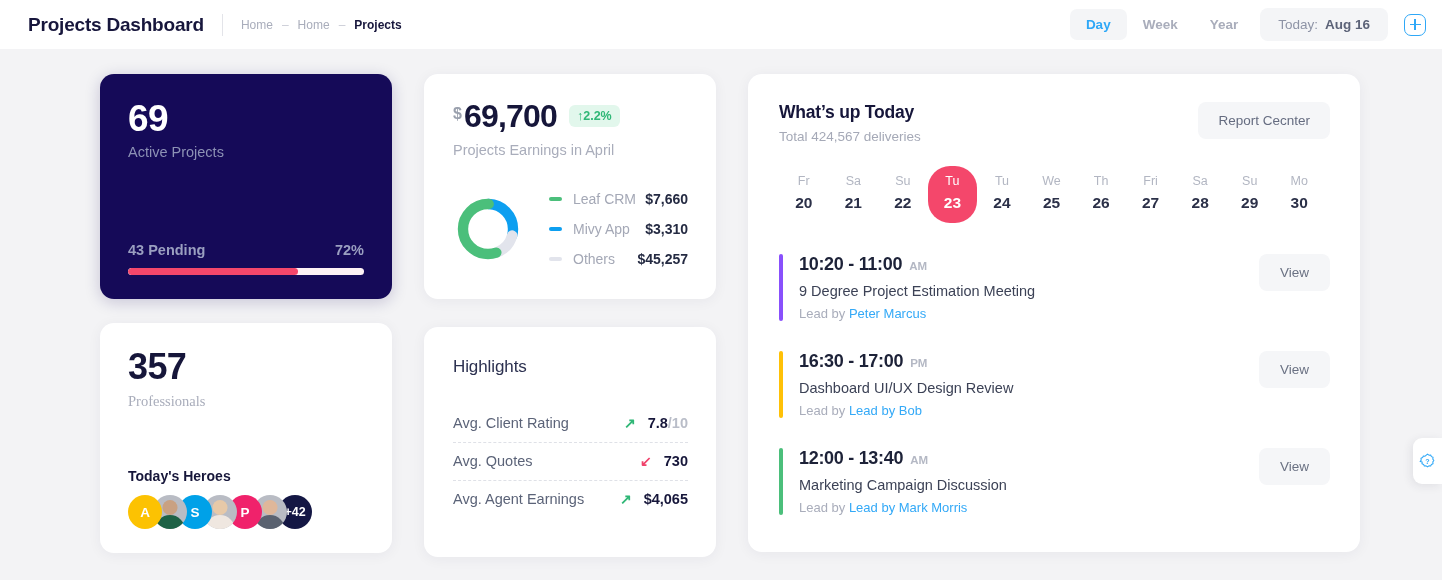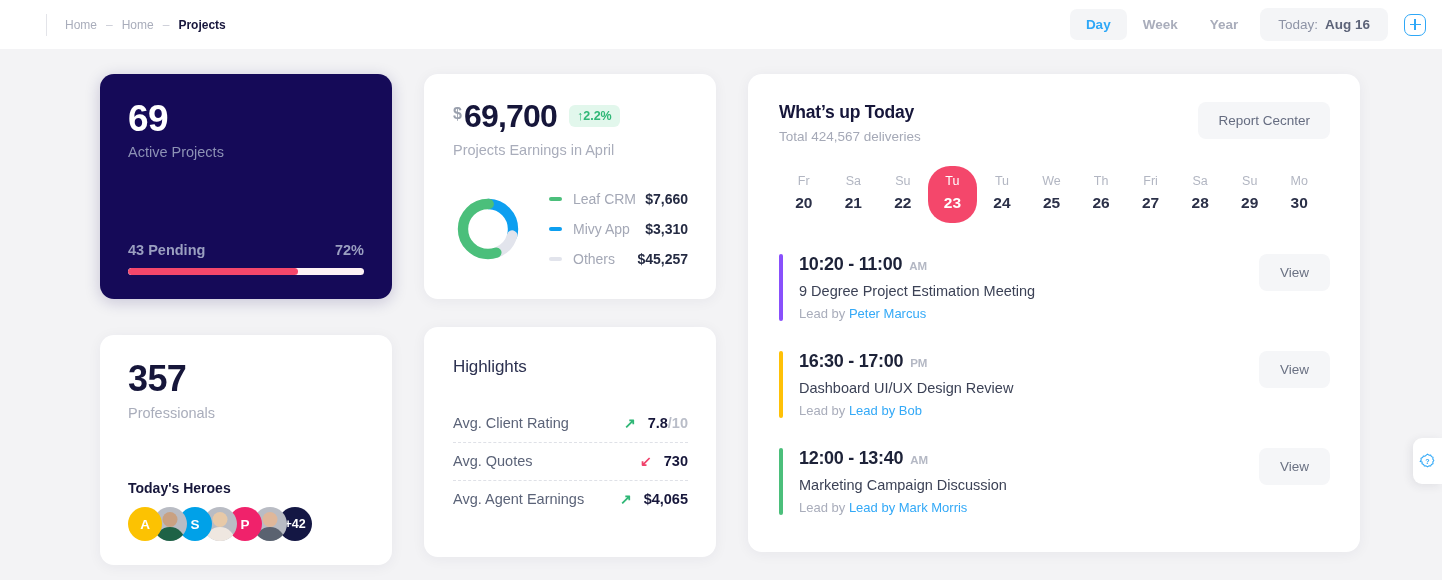--- a/index.html
+++ b/index.html
@@ -82,21 +82,21 @@
   .plusbtn::after  { top: 4.5px; bottom: 4.5px; left: 9.2px; width: 1.8px; }
 
   
   .stage { padding: 25px 0 0 0; position: relative; height: 531px; }
   .grid {
     display: flex;
     gap: 32px;
     padding-left: 100px;
     padding-right: 82px;
   }
-  .col-left { width: 292px; display: flex; flex-direction: column; gap: 36px; }
+  .col-left { width: 292px; display: flex; flex-direction: column; gap: 24px; }
   .col-mid  { width: 292px; display: flex; flex-direction: column; gap: 28px; }
   .col-right{ flex: 1; }
 
   .card {
     background: #fff;
     border-radius: 14px;
     box-shadow: 0 2px 14px rgba(40,45,70,0.055);
   }
 
   
@@ -117,21 +117,21 @@
   }
   .prog-track {
     margin-top: 10px; height: 7px; border-radius: 4px;
     background: #fdf2f5; overflow: hidden;
   }
   .prog-fill { height: 100%; background: #f4476b; border-radius: 4px; }
 
   
   .card-pros { height: 230px; padding: 26px 28px 24px 28px; display: flex; flex-direction: column; }
   .big-num-dark { font-size: 36px; font-weight: bold; color: #16163a; line-height: 1.02; letter-spacing: -0.6px; }
-  .sub-label-gray { font-size: 14.5px; color: #a9adbb; margin-top: 7px; }
+  .sub-label-gray { font-size: 14.5px; color: #a9adbb; margin-top: 7px; font-family: Liberation Serif, serif; }
   .heroes-title { font-size: 14px; font-weight: bold; color: #16163a; margin-top: auto; }
   .heroes { display: flex; margin-top: 11px; }
   .av {
     width: 34px; height: 34px; border-radius: 50%;
     margin-right: -9px;
     display: flex; align-items: center; justify-content: center;
     font-size: 13.5px; font-weight: bold; color: #fff;
     position: relative; overflow: hidden; flex: none;
   }
   .av.ph { background: #b9bcc4; }
@@ -237,20 +237,21 @@
     background: #fff;
     border-radius: 9px 0 0 9px;
     box-shadow: -2px 2px 10px rgba(40,45,70,0.09);
     display: flex; align-items: center; justify-content: center;
   }
 </style>
 </head>
 <body>
 
 <div class="topbar">
+  <div class="brand">Projects Dashboard</div>
   <div class="brand-divider"></div>
   <div class="crumbs">
     <span class="crumb">Home</span>
     <span class="crumb-sep">–</span>
     <span class="crumb">Home</span>
     <span class="crumb-sep">–</span>
     <span class="crumb active">Projects</span>
   </div>
 
   <div class="topright">

